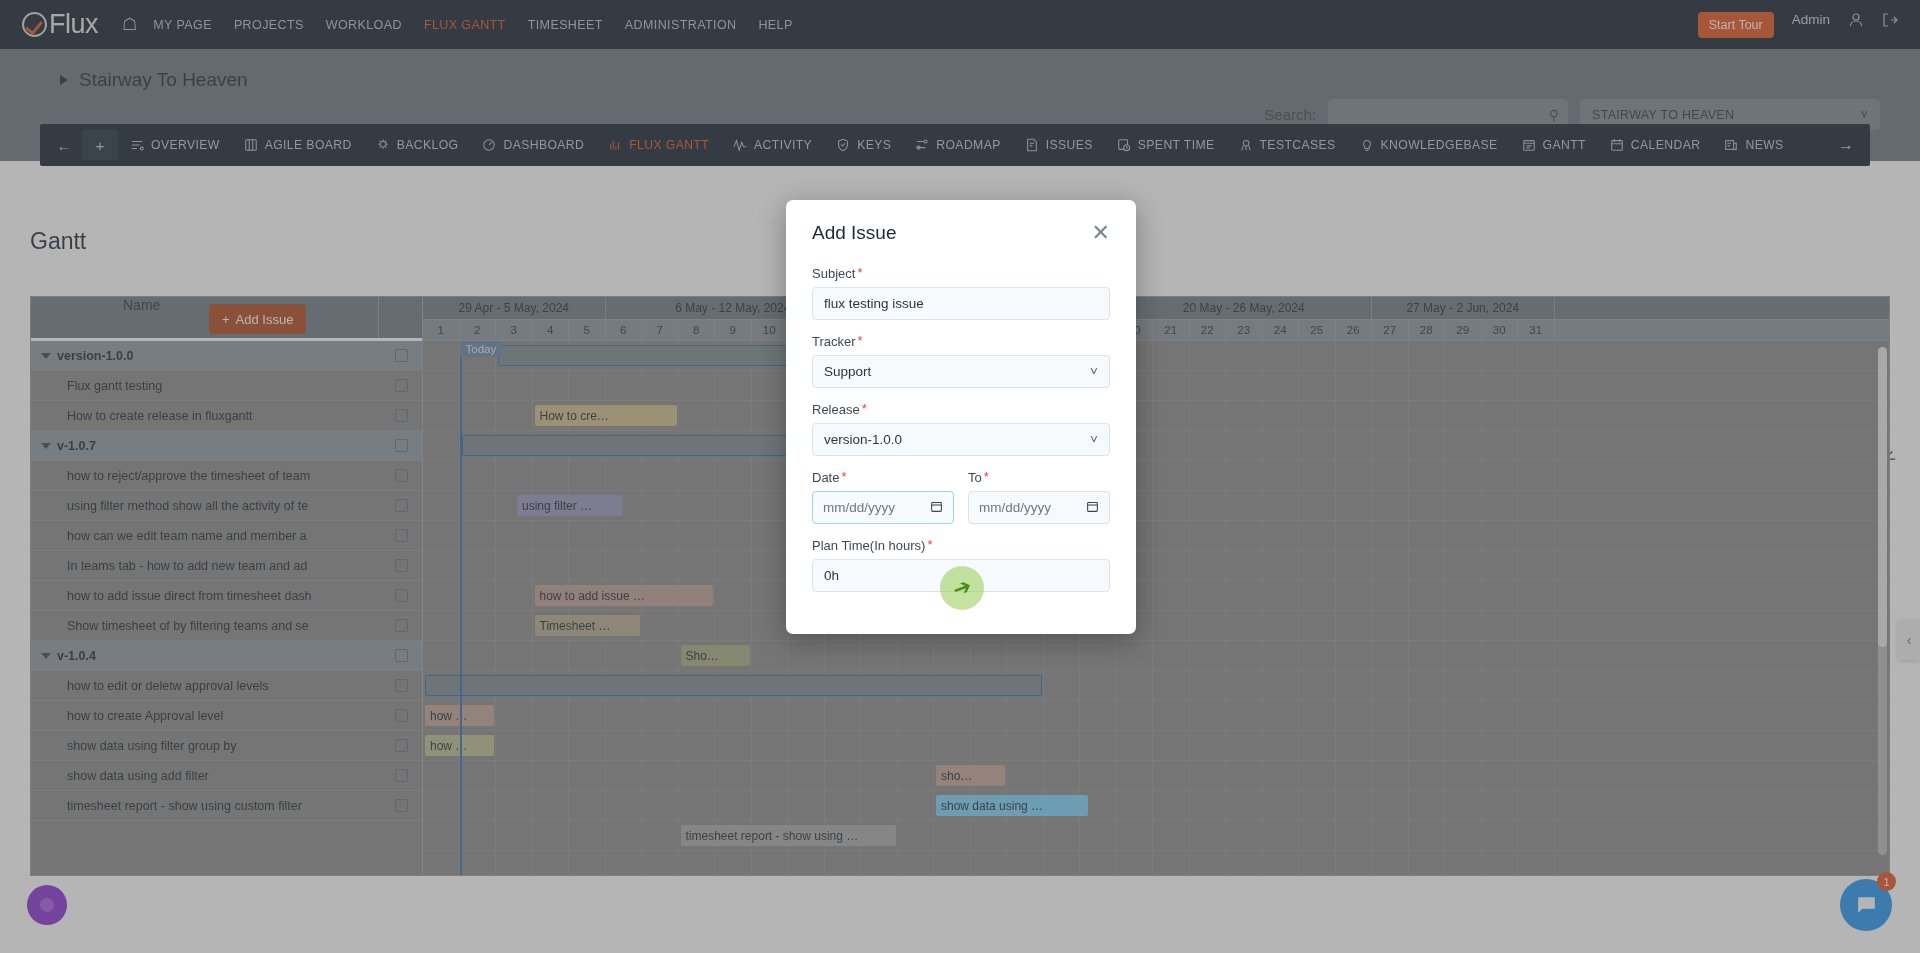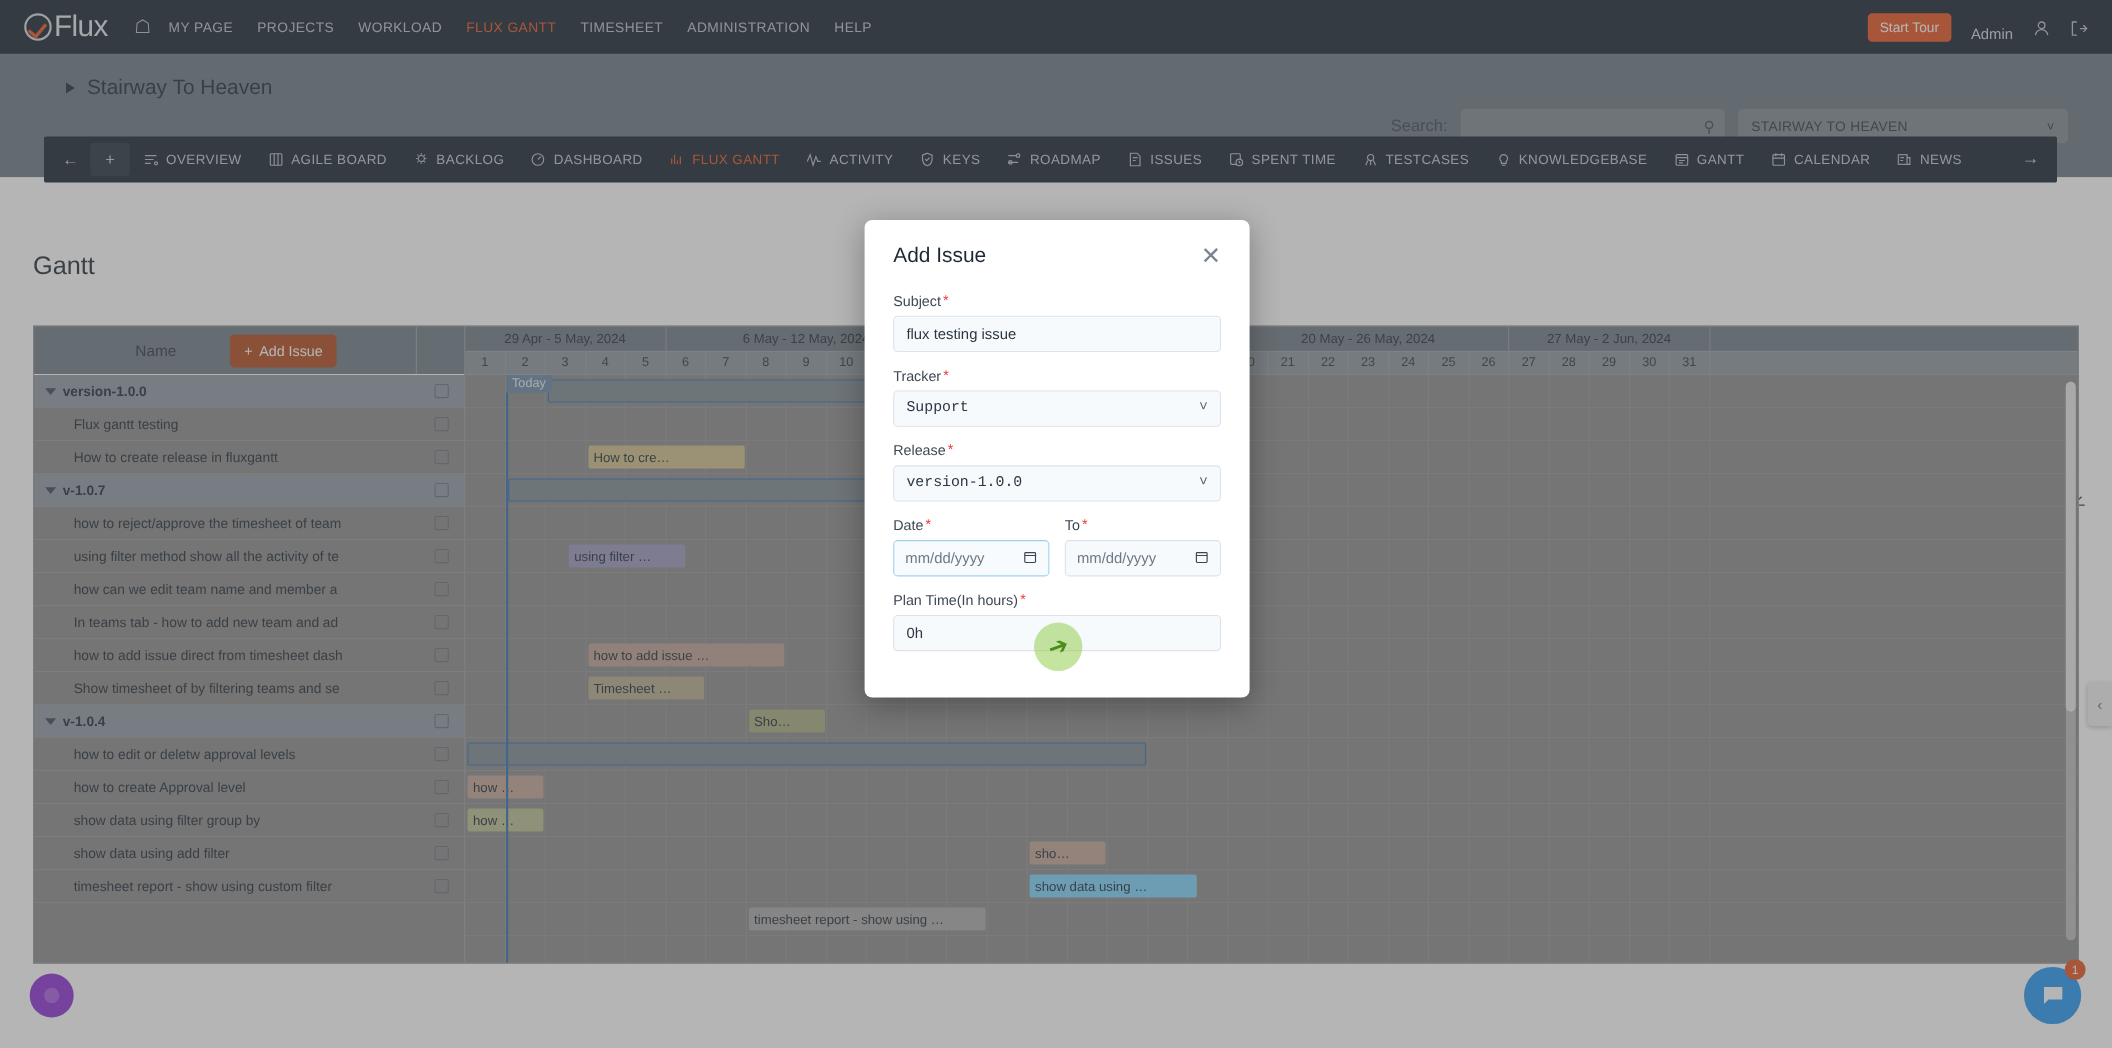--- a/index.html
+++ b/index.html
@@ -25,21 +25,21 @@
   .logo-mark:after {
     content:""; position:absolute; left:5px; top:4px; width:7px; height:13px;
     border-right: 3px solid #e8531f; border-bottom: 3px solid #e8531f;
     transform: rotate(40deg);
   }
   .logo-text { font-size: 27px; color: #e3e7eb; letter-spacing: -0.5px; font-weight: 400; }
   .home-icon { color: #b9c2cc; font-size: 17px; margin: 0 16px 0 6px; }
   .navlinks { display: flex; align-items: center; gap: 22px; }
   .navlink { color: #b9c2cc; font-size: 12.5px; letter-spacing: .4px; cursor: pointer; }
   .navlink.active { color: #e8531f; }
-  .topright { margin-left: auto; display: flex; align-items: flex-end; gap: 18px; }
+  .topright { margin-left: auto; display: flex; align-items: flex-start; gap: 18px; }
   .start-tour {
     background: #e8531f; color: #fff; font-size: 12.5px; padding: 6px 11px;
     border-radius: 4px; border: none; cursor: pointer;
   }
   .admin-name { color: #cfd6dd; font-size: 13.5px; }
   .tr-icon { color: #b9c2cc; font-size: 15px; cursor: pointer; }
 
   
   .projband {
     position: absolute; top: 49px; left: 0; width: 1920px; height: 112px;
@@ -132,22 +132,22 @@
   
   .gantt-body {
     position: absolute; top: 296px; left: 30px; width: 1860px; height: 580px;
     background: #8a8a8a; border: 1px solid #9a9a9a;
   }
   .names-col {
     position: absolute; left: 0; top: 0; width: 392px; height: 100%;
     border-right: 1px solid #a4a4a4;
   }
   .names-head {
-    height: 44px; background: #6f7c86; display: flex; align-items: center;
-    border-bottom: 1px solid #ffffff; position: relative;
+    height: 44px; background: #6f7c86; display: flex; 
+    border-bottom: 3px solid #ffffff; position: relative;
   }
   .names-head .nm { font-size: 14px; color: #2b3540; margin-left: 92px; }
   .add-issue-btn {
     position: absolute; left: 178px; top: 7px; height: 30px;
     background: #b34a1c; color: #fff; border: none; border-radius: 4px;
     font-size: 13px; padding: 0 13px; display: flex; align-items: center; gap: 6px;
     cursor: pointer;
   }
   .names-head .editcol { position:absolute; right:0; top:0; width: 44px; height: 100%; border-left: 1px solid #9aa3ab; }
   .row {
@@ -246,21 +246,21 @@
   .flabel { font-size: 13px; color: #3e4855; margin-bottom: 6px; display: flex; gap: 2px; align-items: flex-start; }
   .req { color: #ef3d3d; font-size: 13px; line-height: 1; }
   .finput {
     width: 100%; height: 33px; border: 1px solid #dde3ea; background: #f7fafd;
     border-radius: 4px; padding: 0 11px; font-size: 13.5px; color: #2b3642;
     font-family: "Liberation Sans", sans-serif;
   }
   .fselect {
     width: 100%; height: 33px; border: 1px solid #dde3ea; background: #f7fafd;
     border-radius: 4px; padding: 12px 11px; font-size: 13.5px; color: #2b3642;
-    display: flex; align-items: center; cursor: pointer; font-family: Liberation Mono, monospace;
+    display: flex; align-items: center; cursor: pointer;
   }
   .fselect .chev { margin-left: auto; color: #5a6personally; }
   .fgroup { margin-bottom: 14px; }
   .daterow { display: flex; gap: 14px; margin-bottom: 14px; }
   .datecell { flex: 1; }
   .datefield {
     width: 100%; height: 33px; border: 1px solid #dde3ea; background: #f7fafd;
     border-radius: 4px; padding: 0 10px; font-size: 13.5px; color: #6e7985;
     display: flex; align-items: center; cursor: pointer;
   }

